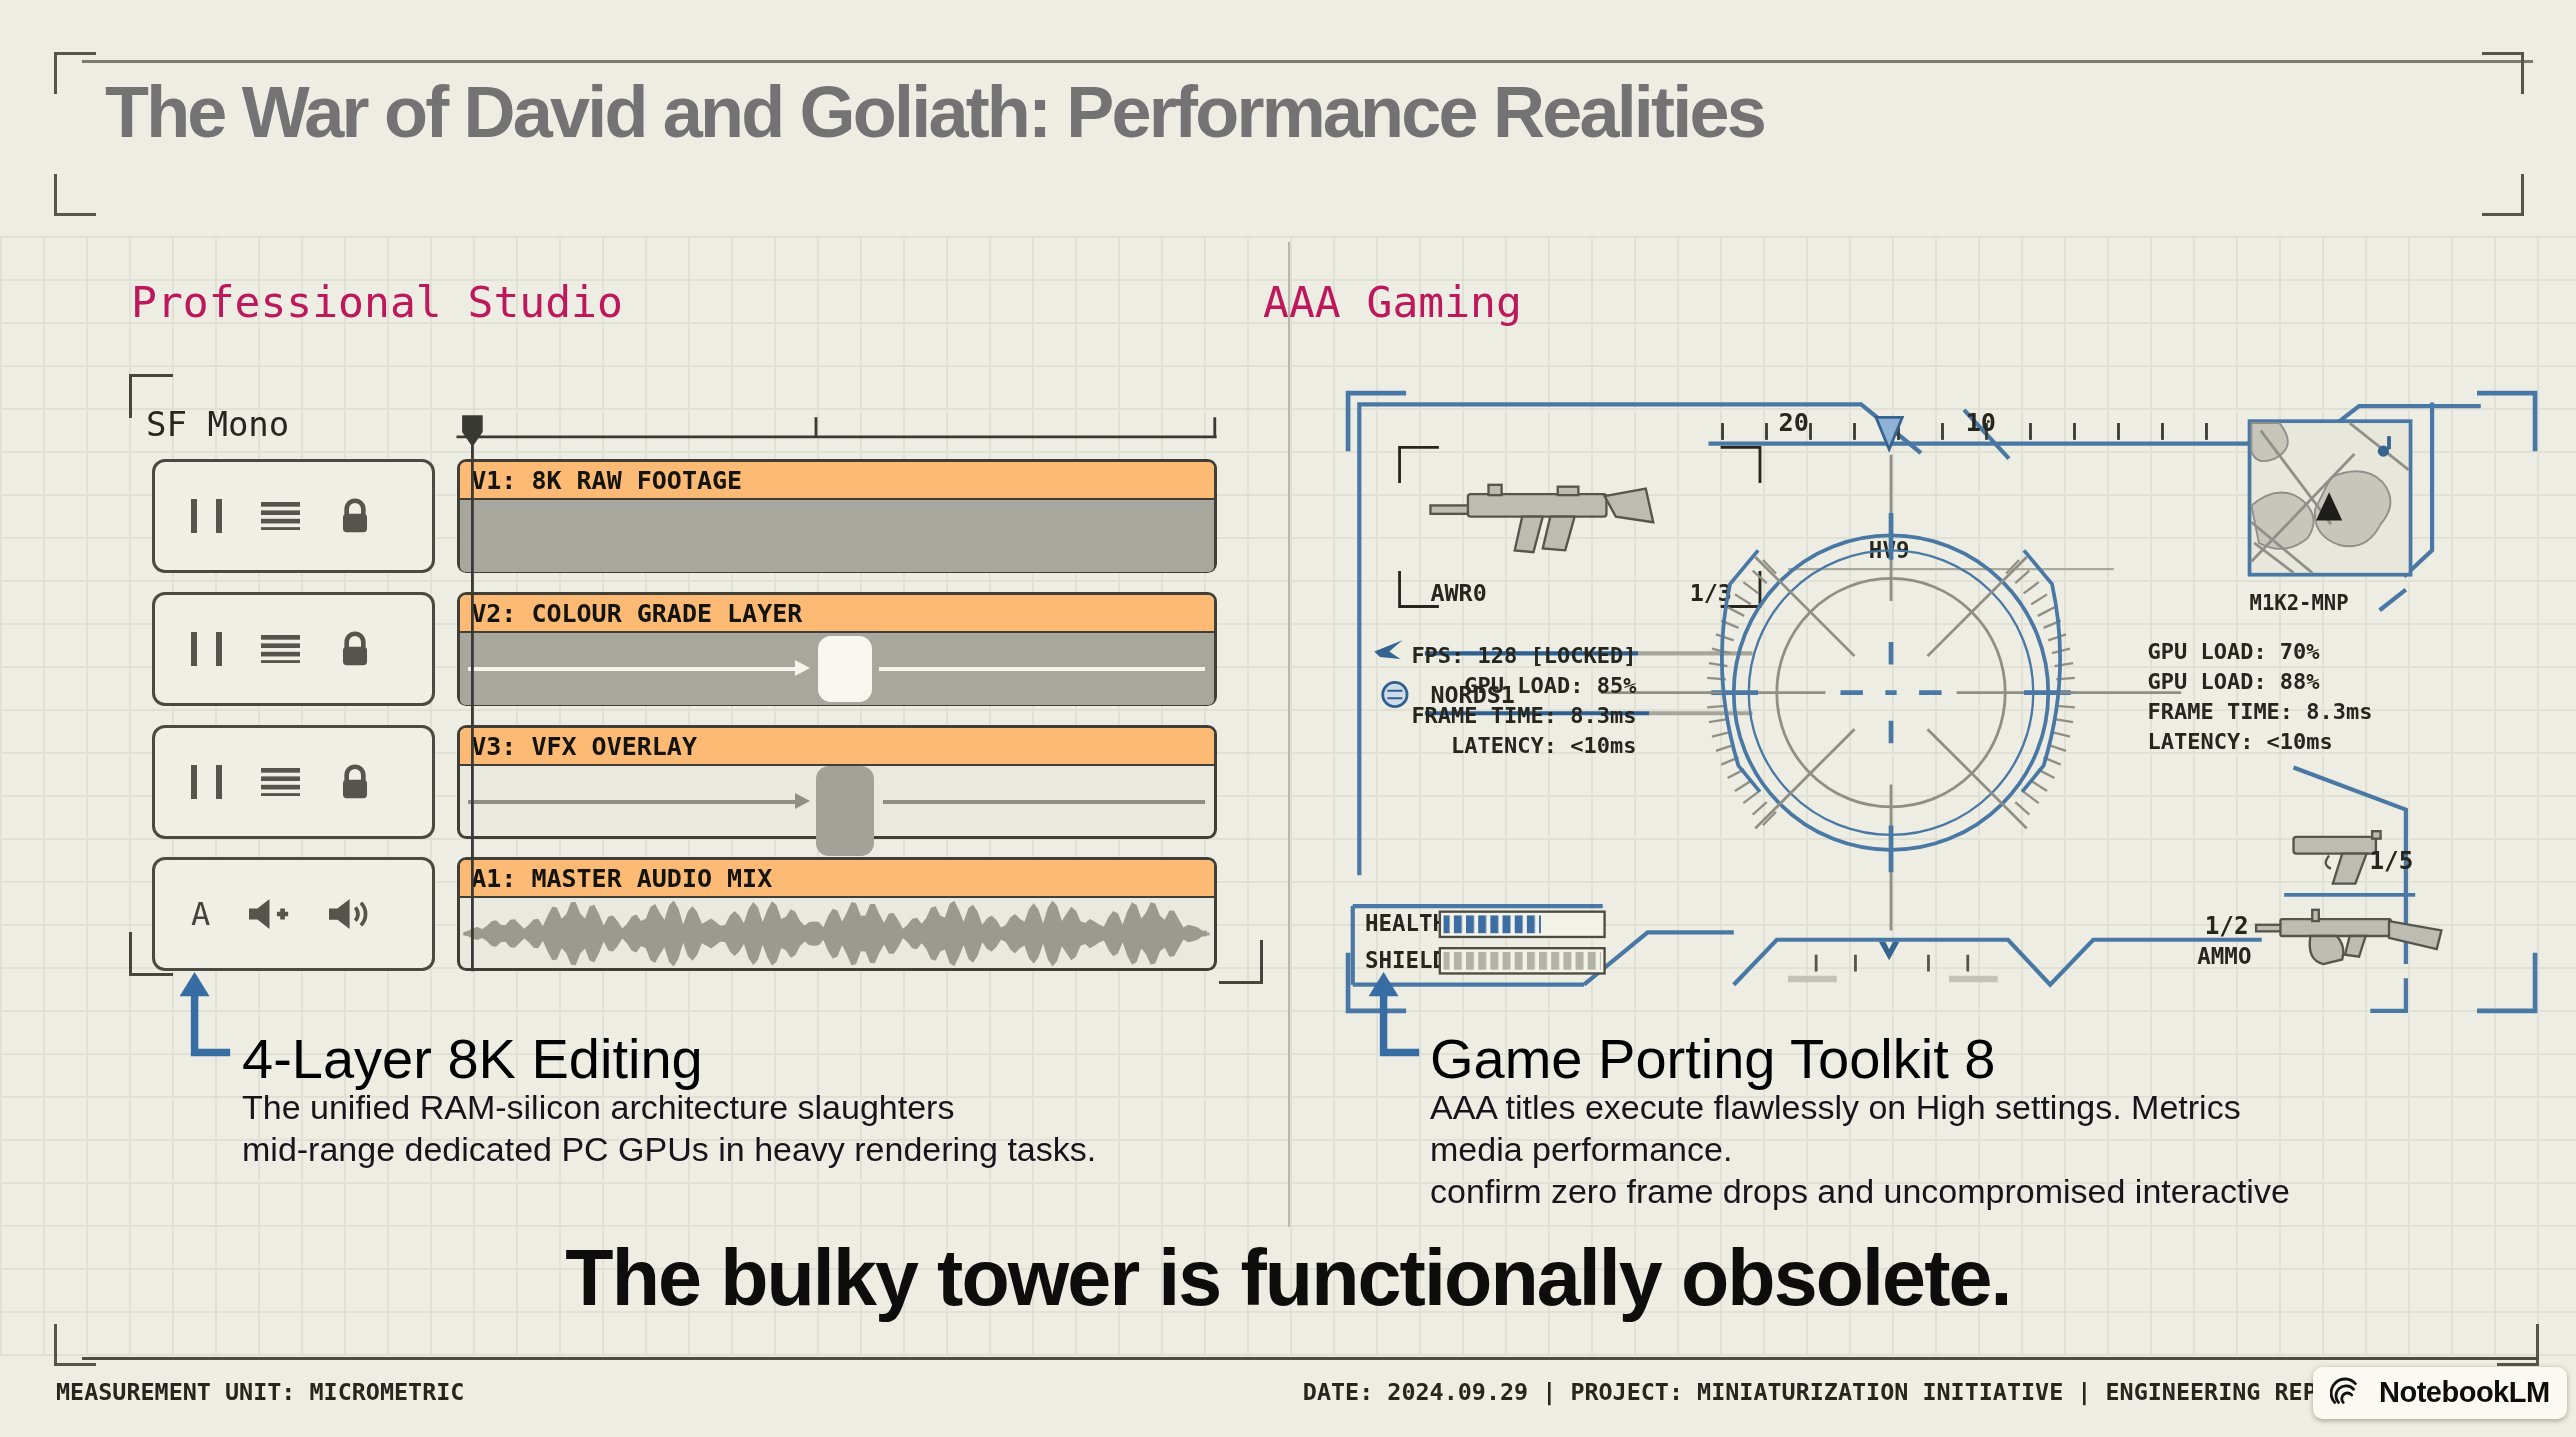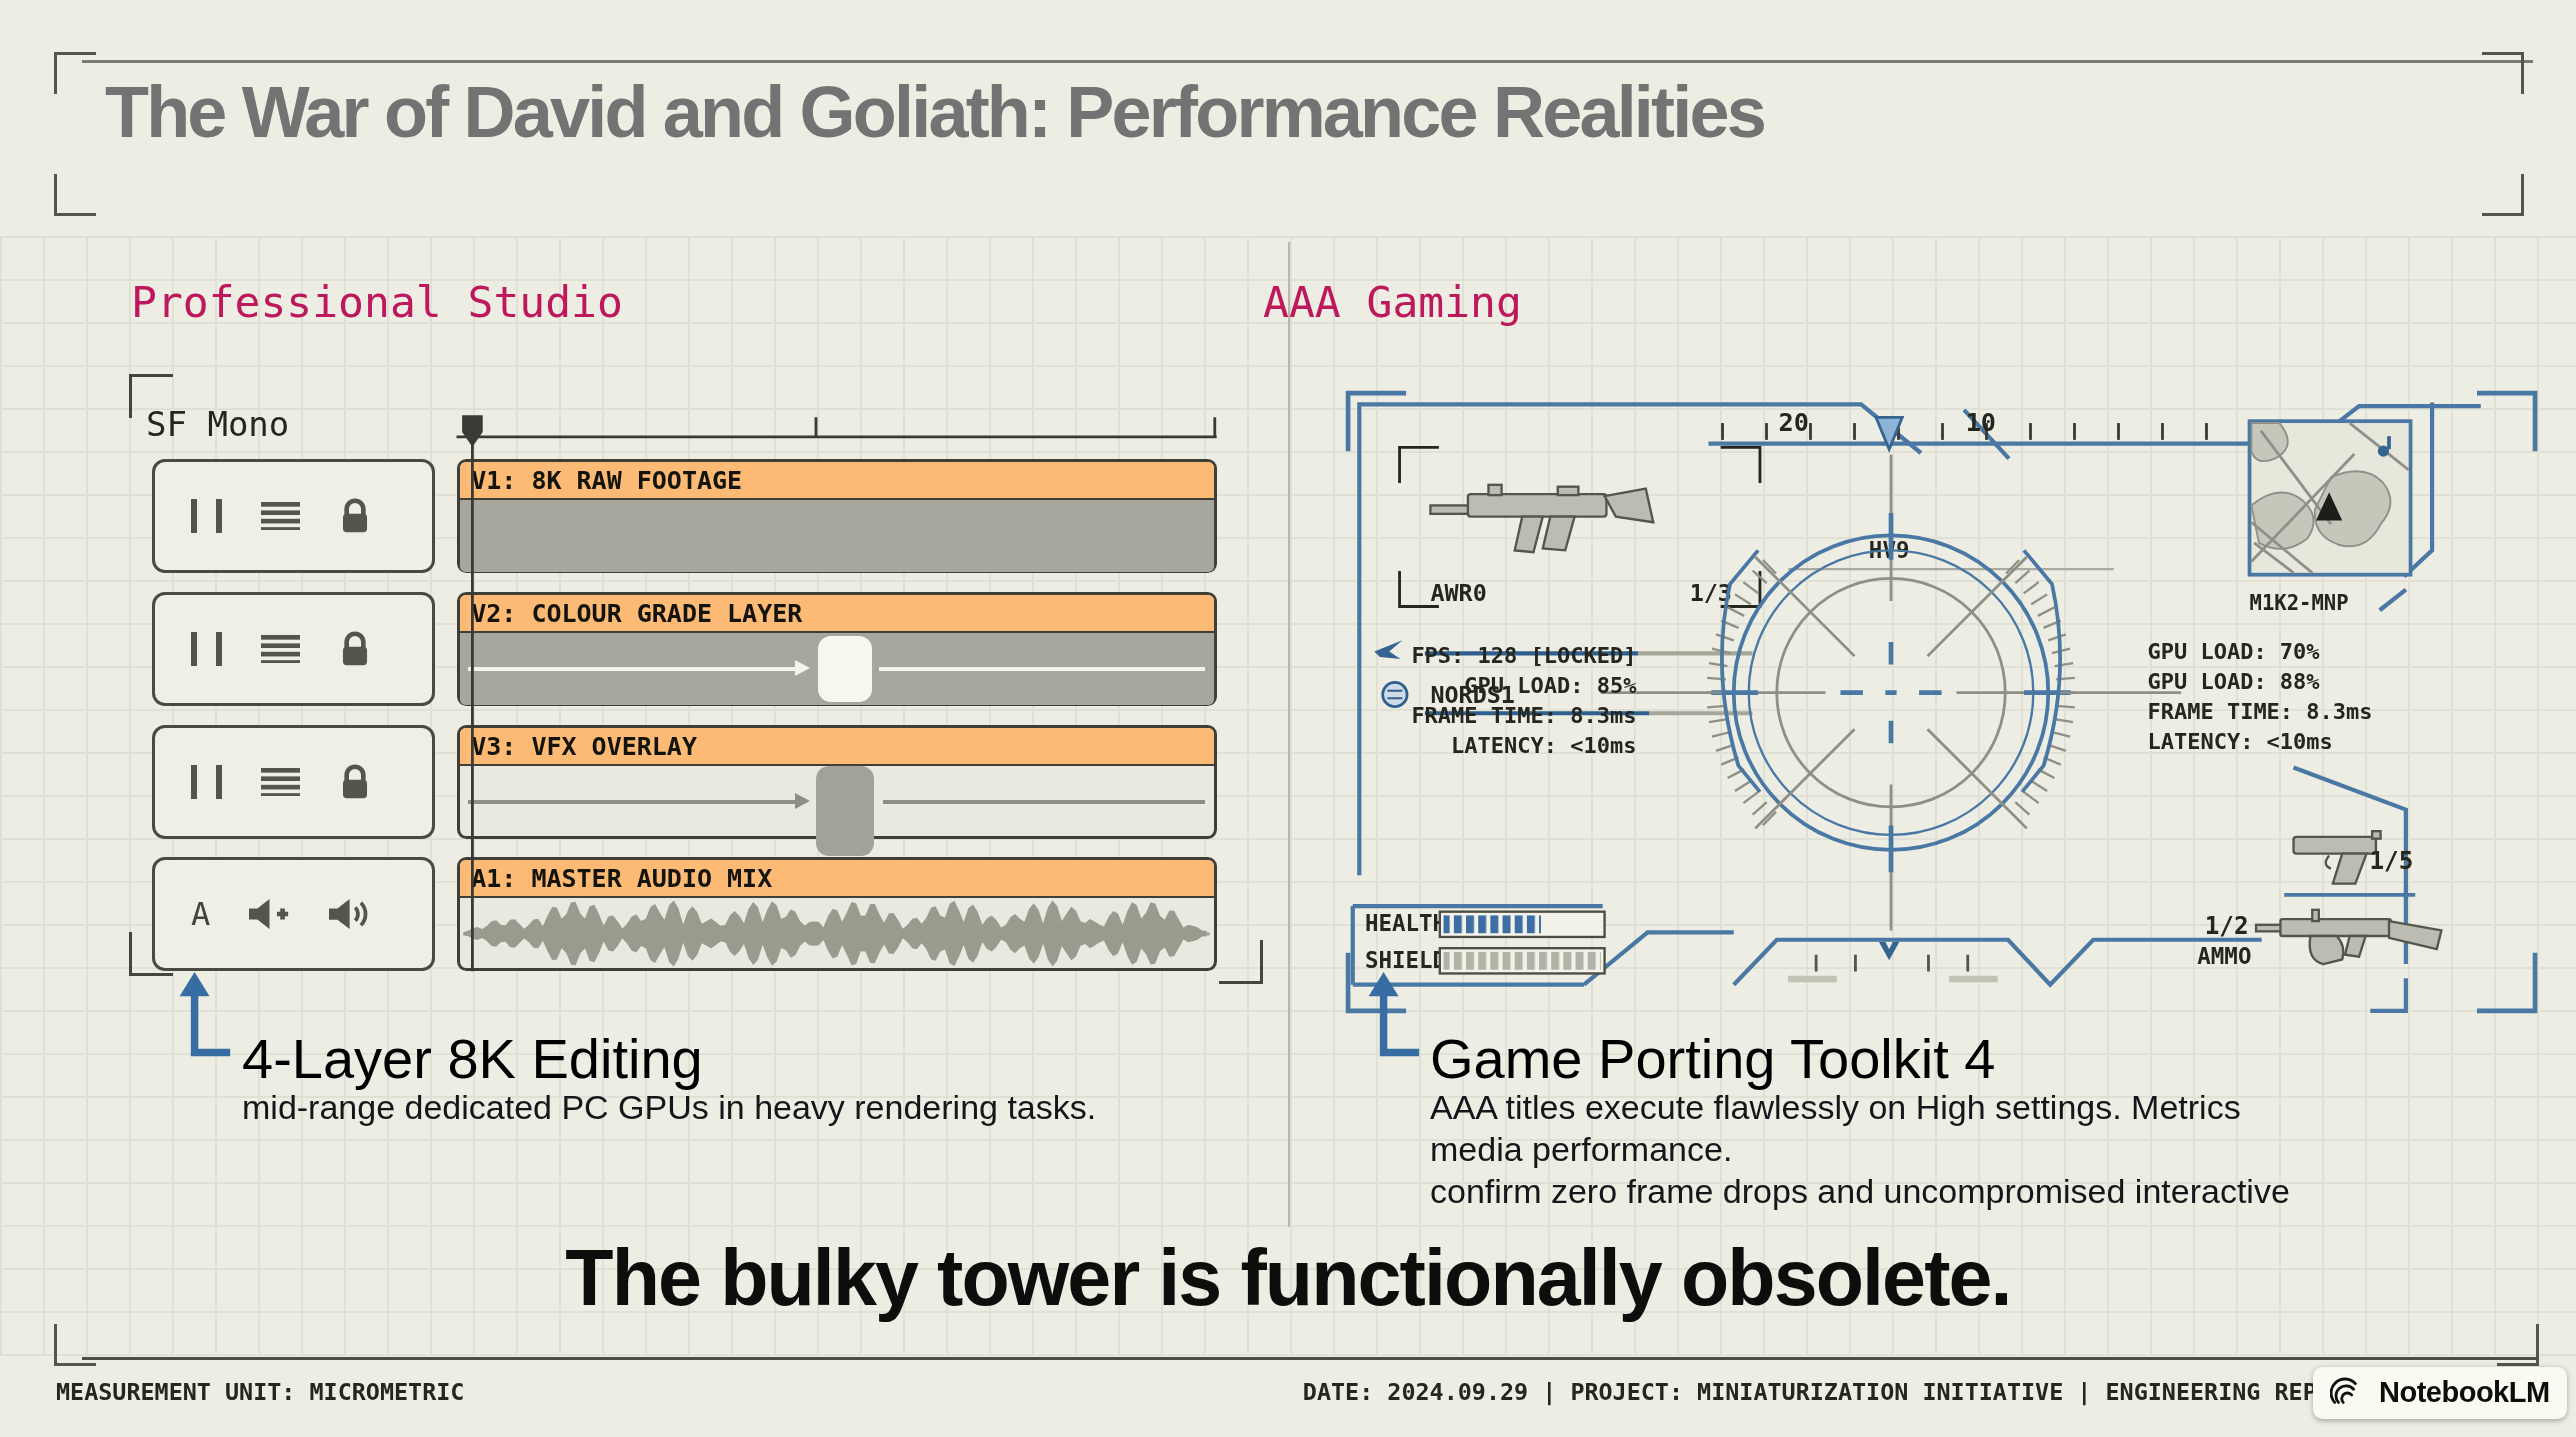--- a/index.html
+++ b/index.html
@@ -161,20 +161,21 @@
     <polygon points="14,12 36,12 36,30 25,46 14,30" fill="#3a3a35"></polygon>
     <line x1="25" y1="44" x2="25" y2="606" stroke="#3a3a35" stroke-width="3"></line>
   </svg>
 
   <svg class="overlay-svg" style="left:170px;top:972px;" width="66" height="88" viewBox="0 0 70 94">
     <path d="M26,20 V86 H64" fill="none" stroke="#376da3" stroke-width="8"></path>
     <polygon points="26,0 10,26 42,26" fill="#376da3"></polygon>
   </svg>
   <div class="anno-head" style="left:242px;">4-Layer 8K Editing</div>
   <div class="anno-body" style="left:242px;">
+    <div>The unified RAM-silicon architecture slaughters</div>
     <div>mid-range dedicated PC GPUs in heavy rendering tasks.</div>
   </div>
 
   <div class="panel-hd mono" style="left:1263px;">AAA Gaming</div>
 
   <svg class="hud overlay-svg" style="left:1320px;top:365px;" width="1245" height="674" viewBox="0 0 1330 720">
     <defs>
       <pattern id="segB" width="13" height="19" patternUnits="userSpaceOnUse">
         <rect width="8.5" height="19" fill="#3c6ea3"></rect>
         </pattern>
@@ -371,21 +372,21 @@
       <polygon points="100,32 117,32 110,54 95,52"></polygon>
     </g>
     <text x="992" y="608" font-size="26" text-anchor="end">1/2</text>
     <text x="995" y="640" font-size="24" text-anchor="end">AMMO</text>
   </svg>
 
   <svg class="overlay-svg" style="left:1359px;top:972px;" width="66" height="88" viewBox="0 0 70 94">
     <path d="M26,20 V86 H64" fill="none" stroke="#376da3" stroke-width="8"></path>
     <polygon points="26,0 10,26 42,26" fill="#376da3"></polygon>
   </svg>
-  <div class="anno-head" style="left:1430px;">Game Porting Toolkit 4</div>
+  <div class="anno-head" style="left:1430px;">Game Porting Toolkit 8</div>
   <div class="anno-body" style="left:1430px;">
     <div>AAA titles execute flawlessly on High settings. Metrics</div>
     <div>media performance.</div>
     <div>confirm zero frame drops and uncompromised interactive</div>
   </div>
 
   <div class="tagline">The bulky tower is functionally obsolete.</div>
   <div class="footline"></div>
   <div class="foot" style="left:56px;">MEASUREMENT UNIT: MICROMETRIC</div>
   <div class="foot" style="right:217px;">DATE: 2024.09.29 | PROJECT: MINIATURIZATION INITIATIVE | ENGINEERING REPORT</div>

